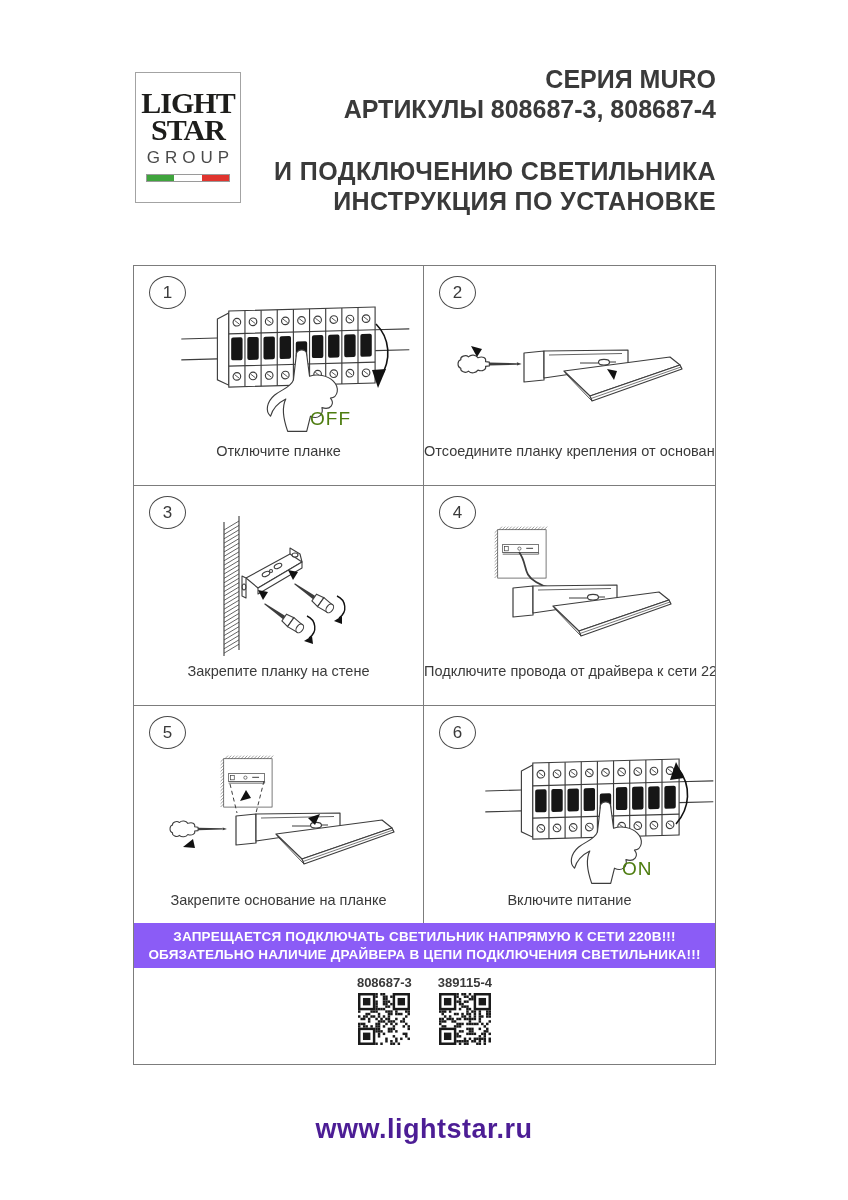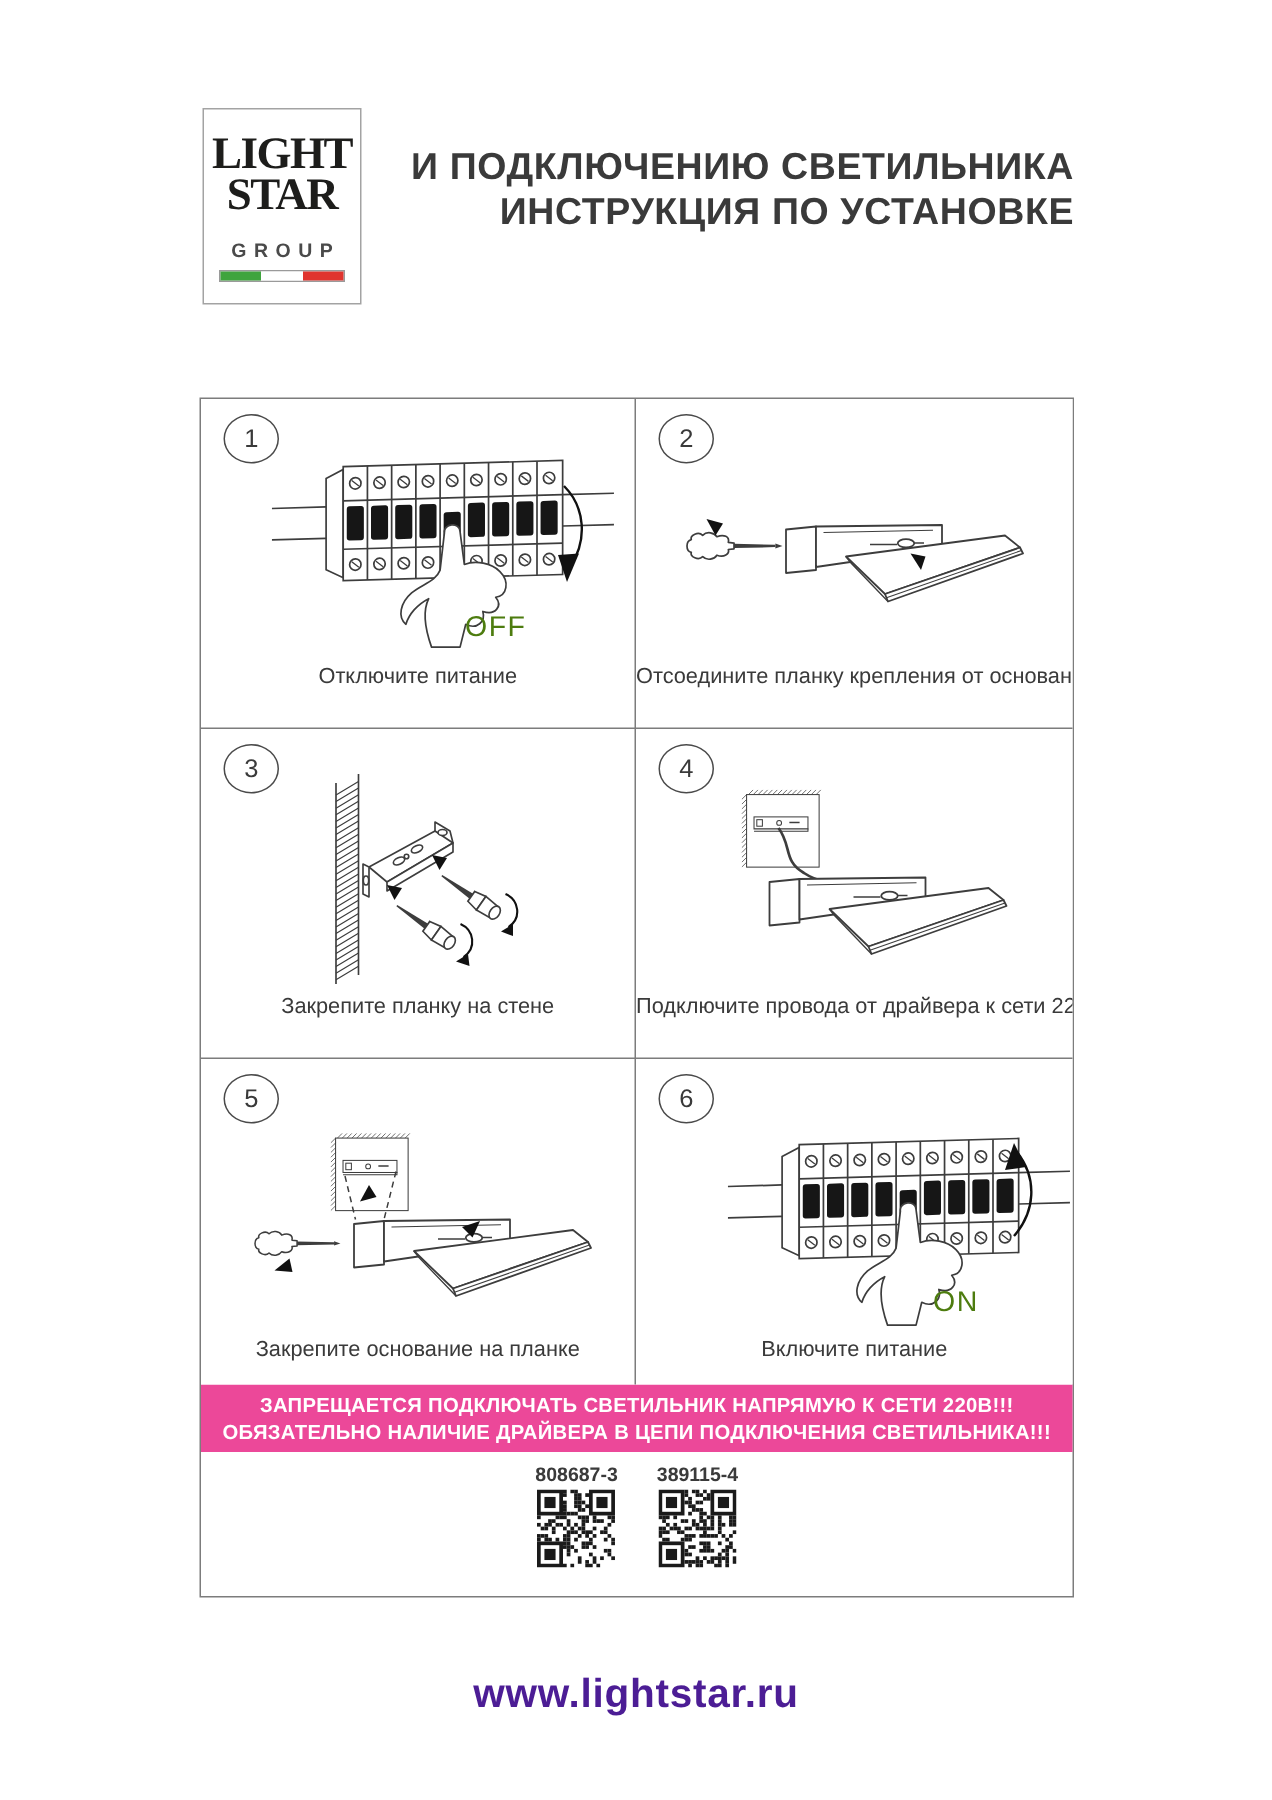--- a/index.html
+++ b/index.html
@@ -15,22 +15,22 @@
   .logo-box {
     position:absolute; left:135px; top:72px; width:106px; height:131px;
     border:1px solid #a3a3a3; text-align:center; padding-top:16px;
     background:#fff;
   }
   .logo-word {
     font-family:"Liberation Serif", serif; font-weight:bold;
     font-size:30px; line-height:27px; letter-spacing:-1px; color:#1d1d1b;
   }
   .logo-group {
-    margin-top:16px; font-size:13px; letter-spacing:5px; color:#4a4a4a;
-    padding-left:5px; font-weight:700;
+    margin-top:5px; font-size:17px; letter-spacing:5px; color:#4a4a4a;
+    padding-left:5px; font-weight:400;
   }
   .logo-flag {
     margin:6px 10px 0 10px; height:8px; display:flex;
     border:1px solid #9a9a9a;
   }
   .logo-flag span { flex:1; }
   
   .titles { position:absolute; top:64px; right:132px; text-align:right; }
   .t-small { font-size:25px; font-weight:bold; line-height:30px; color:#3a3a3a; }
   .t-big   { margin-top:32px; font-size:25px; font-weight:bold; line-height:30px;
@@ -175,38 +175,42 @@
   <div class="logo-word">STAR</div>
   <div class="logo-group">GROUP</div>
   <div class="logo-flag">
     <span style="background: rgb(63, 164, 61);"></span>
     <span style="background: rgb(255, 255, 255);"></span>
     <span style="background: rgb(224, 52, 46);"></span>
   </div>
 </div>
 
 <div class="titles">
+  <div class="t-small">
+    <div>СЕРИЯ MURO</div>
+    <div>АРТИКУЛЫ 808687-3, 808687-4</div>
+  </div>
   <div class="t-big">
     <div>И ПОДКЛЮЧЕНИЮ СВЕТИЛЬНИКА</div>
     <div>ИНСТРУКЦИЯ ПО УСТАНОВКЕ</div>
   </div>
 </div>
 
 <div class="manual-box">
   <div class="grid">
 
     <div class="cell colL rowA">
       <div class="badge">1</div>
       <svg class="illus" width="291" height="220" viewBox="0 0 291 220">
         <use href="#breaker" transform="translate(72,40) scale(0.95)"></use>
         <path d="M242 58 C256 72 258 94 246 112" fill="none" stroke="#111" stroke-width="1.6"></path>
         <polygon points="244,122 238,104 252,103" fill="#111"></polygon>
       </svg>
       <div class="switch-label" style="left:176px; top:130px;">OFF</div>
-      <div class="caption">Отключите питание</div>
+      <div class="caption">Отключите планке</div>
     </div>
 
     <div class="cell rowA">
       <div class="badge">2</div>
       <svg class="illus" width="291" height="220" viewBox="0 0 291 220">
         <use href="#lamp" transform="translate(98,84)"></use>
         <use href="#screwdriver" transform="translate(34,88) scale(0.95)"></use>
         <polygon points="47,80 58,83 53,91" fill="#111"></polygon>
         <polygon points="190,114 183,103 193,105" fill="#111"></polygon>
       </svg>
@@ -277,21 +281,21 @@
       <svg class="illus" width="291" height="218" viewBox="0 0 291 218">
         <use href="#breaker" transform="translate(86,52) scale(0.95)"></use>
         <path d="M252 118 C266 102 268 80 254 62" fill="none" stroke="#111" stroke-width="1.6"></path>
         <polygon points="252,56 246,74 260,72" fill="#111"></polygon>
       </svg>
       <div class="switch-label" style="left:198px; top:140px;">ON</div>
       <div class="caption">Включите питание</div>
     </div>
   </div>
 
-  <div class="warning" style="background: #ec4899;">
+  <div class="warning" style="background: #8b5cf6;">
     <div>ЗАПРЕЩАЕТСЯ ПОДКЛЮЧАТЬ СВЕТИЛЬНИК НАПРЯМУЮ К СЕТИ 220В!!!</div>
     <div>ОБЯЗАТЕЛЬНО НАЛИЧИЕ ДРАЙВЕРА В ЦЕПИ ПОДКЛЮЧЕНИЯ СВЕТИЛЬНИКА!!!</div>
   </div>
 
   <div class="qr-section">
     <div class="qr-col">
       <div class="qr-label">808687-3</div>
       <svg class="qr-svg" width="52" height="52" viewBox="0 0 52.1 52.1">
           <g fill="#1a1a1a">
             <rect x="17.36" y="0.00" width="2.48" height="2.48"></rect>

